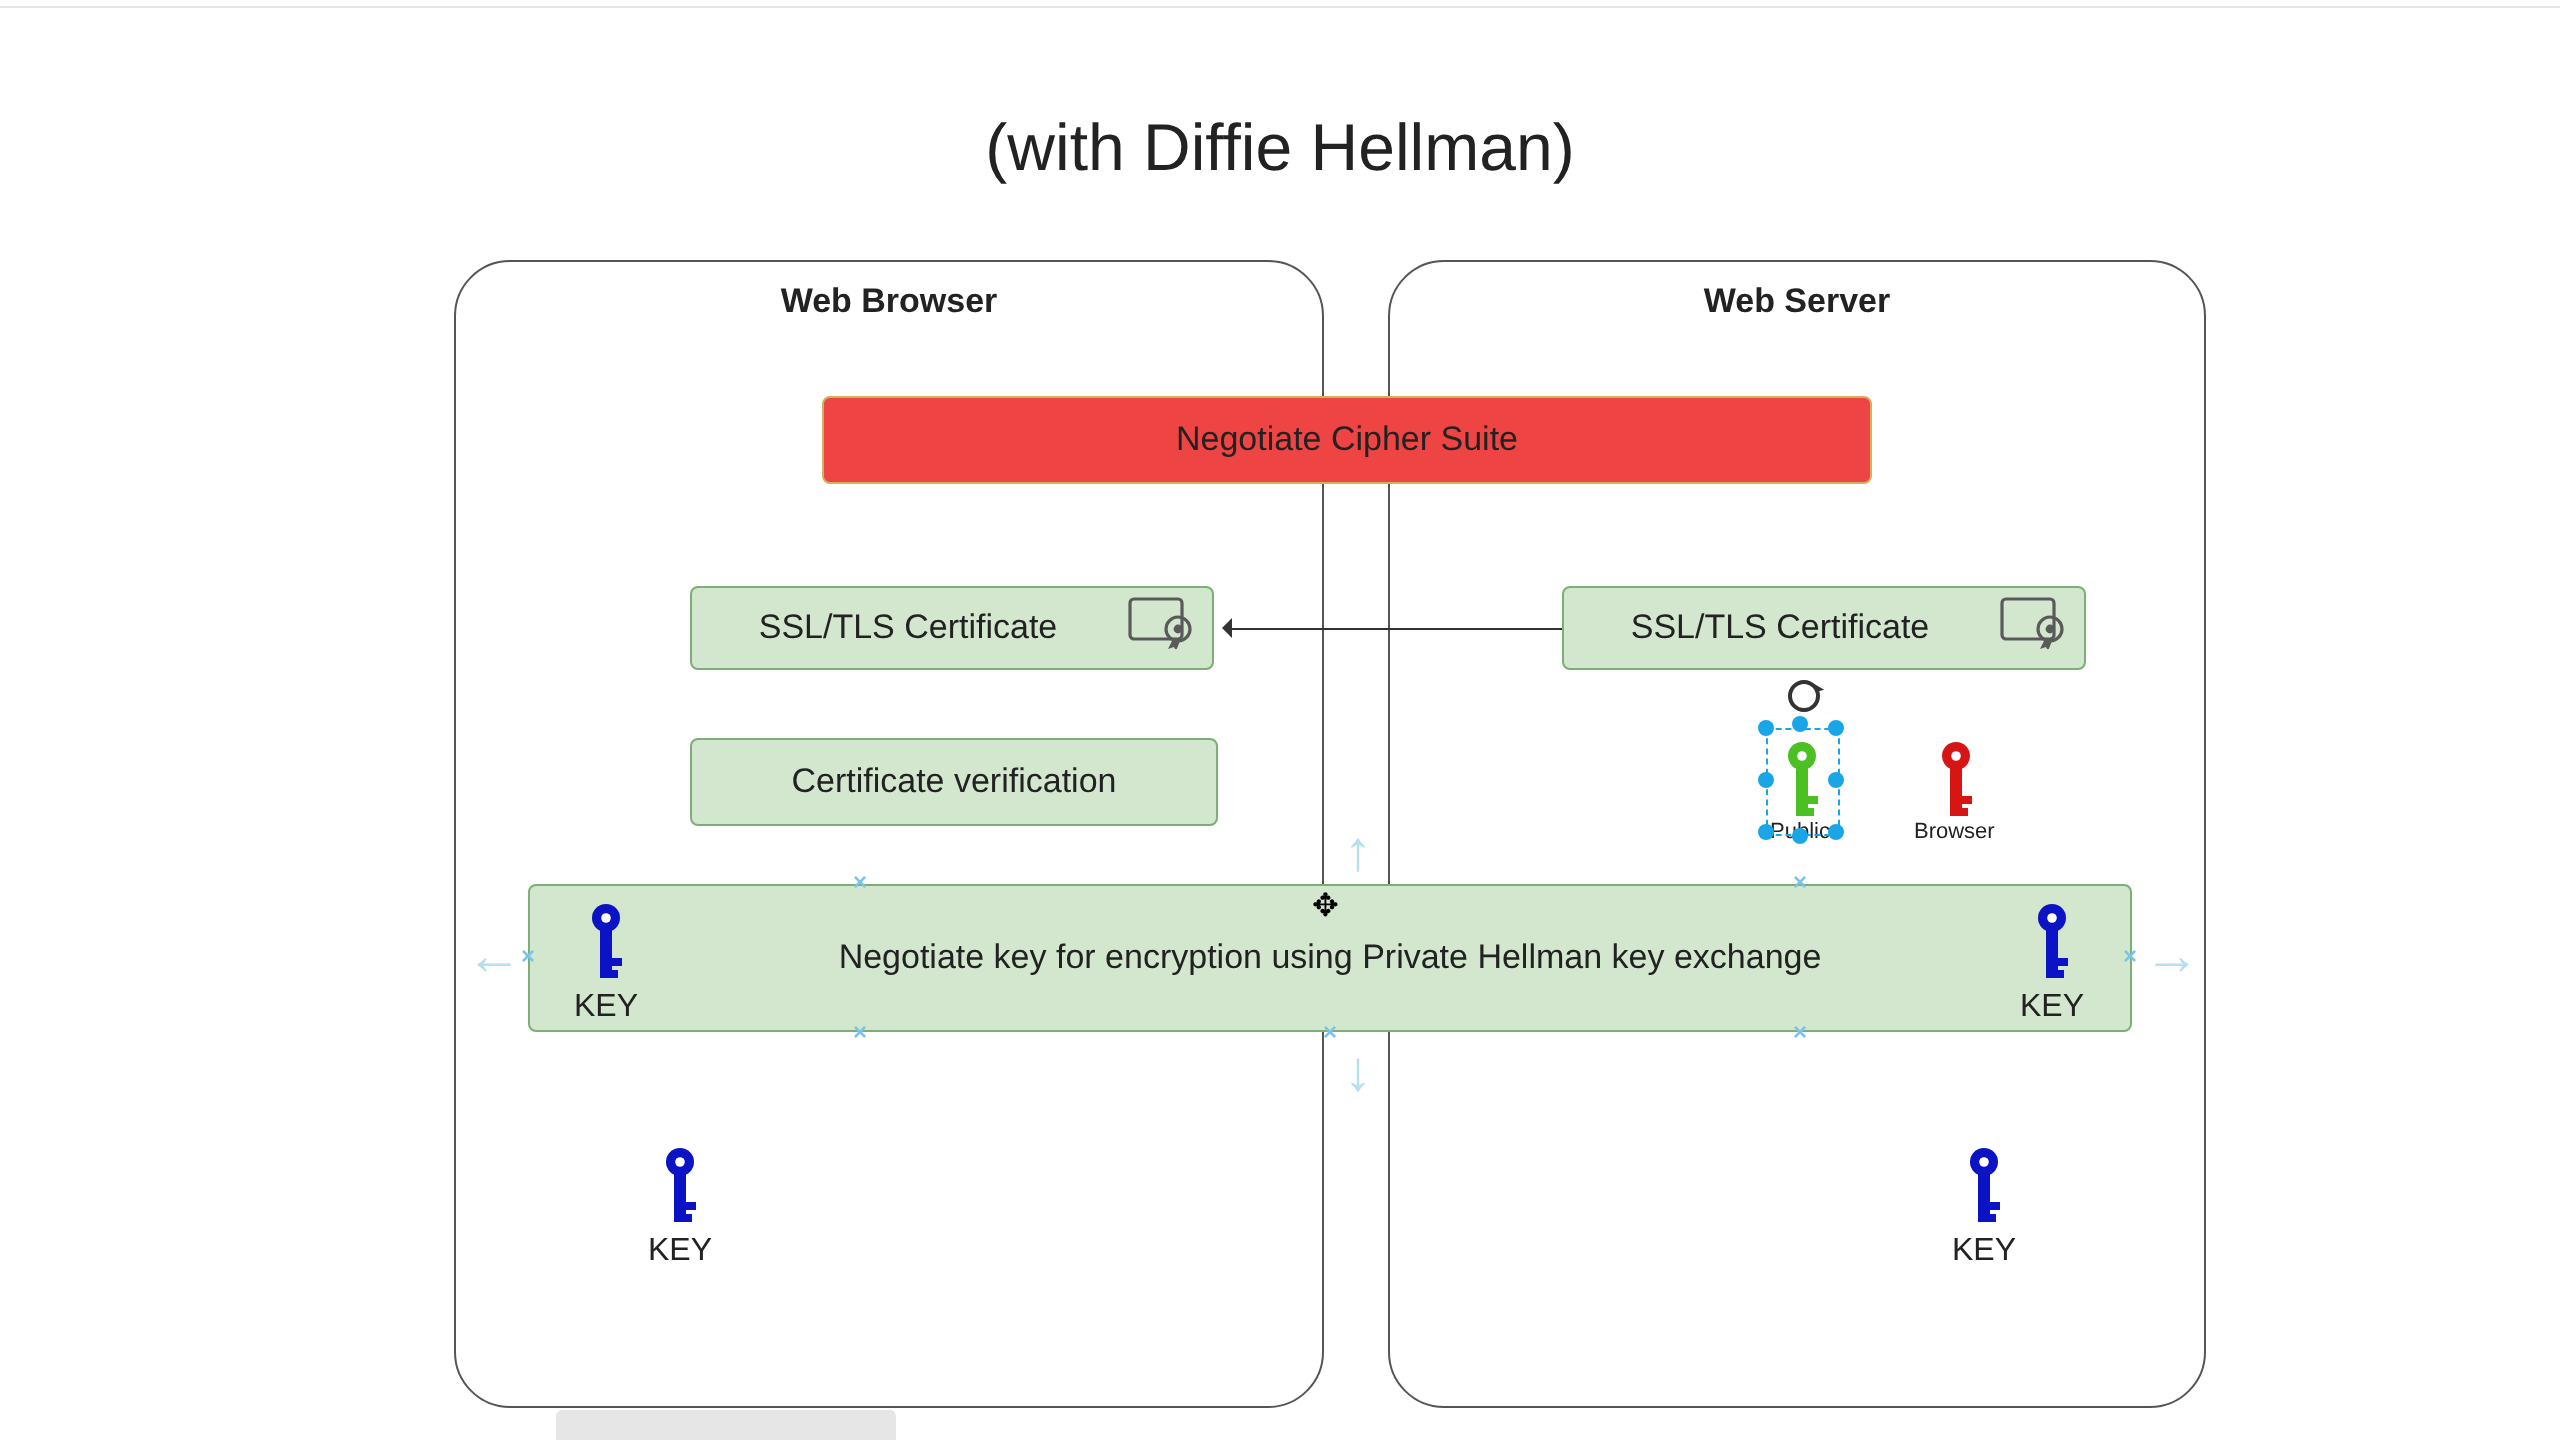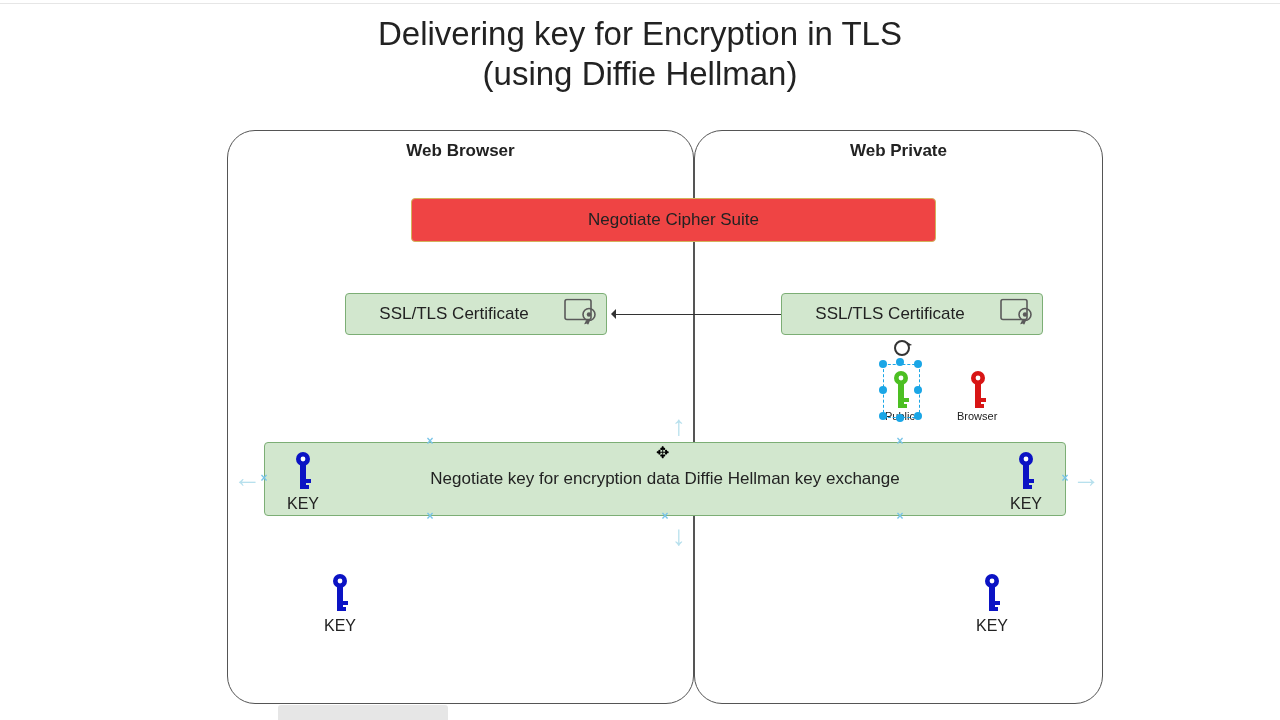--- a/index.html
+++ b/index.html
@@ -36,30 +36,30 @@
   
   .tb{position:absolute;left:278px;bottom:0;width:170px;height:15px;background:#e6e6e6;border-radius:3px 3px 0 0;}
 </style>
 </head>
 <body>
 
 <div class="stage">
   <div class="topline"></div>
 
   <div class="title">
-    <span>Delivering key for Encryption in TLS</span><br>
-    <span>(using Diffie Hellman)</span>
+    <br>
+    <span>(with Diffie Hellman)</span>
   </div>
 
-  <div class="pane" style="left:227px;top:130px;width:433px;height:572px;padding-left:32px;">
+  <div class="pane" style="left:227px;top:130px;width:433px;height:572px;">
     <div class="hdr">Web Browser</div>
   </div>
 
   <div class="pane" style="left:694px;top:130px;width:407px;height:572px;">
-    <div class="hdr">Web Private</div>
+    <div class="hdr">Web Server</div>
   </div>
 
   <div class="step yellow" style="left:411px;top:198px;width:523px;height:42px;">
     <span>Negotiate Cipher Suite</span>
   </div>
 
   <div class="step green" style="left:345px;top:293px;width:262px;height:42px;padding-right:44px;box-sizing:border-box;">
     <span>SSL/TLS Certificate</span>
     <span class="cert-ico">
       <svg width="34" height="26" viewBox="0 0 34 26">
@@ -78,20 +78,23 @@
           <circle cx="25" cy="16" r="6" fill="none" stroke="#5a5a5a" stroke-width="1.6"></circle>
           <circle cx="25" cy="16" r="2.2" fill="#5a5a5a"></circle>
           <path d="M22 22 l-2 4 3 -1 1 2 2-5" fill="#5a5a5a"></path>
         </svg>
     </span>
   </div>
 
   <div class="arrow-line" style="left:614px;top:314px;width:167px;"></div>
   <div class="arrow-head" style="left:606px;top:309px;"></div>
 
+  <div class="step green" style="left:345px;top:369px;width:262px;height:42px;">
+    <span>Certificate verification</span>
+  </div>
 
   <svg style="position:absolute;left:888px;top:369px;" width="26" height="44">
     <circle cx="13" cy="9" r="7" fill="#4cbf22"></circle>
       <circle cx="13" cy="9" r="2.4" fill="#fff"></circle>
     <rect x="10" y="15" width="6" height="24" fill="#4cbf22"></rect>
     <rect x="14" y="29" width="7" height="4" fill="#4cbf22"></rect>
       <rect x="14" y="35" width="5" height="4" fill="#4cbf22"></rect>
   </svg>
   <div class="kcap small" style="left:880px;top:410px;">Public</div>
   <svg style="position:absolute;left:965px;top:369px;" width="26" height="44">
@@ -108,21 +111,21 @@
   <div class="sel-dot" style="left:879px;top:360px;"></div>
   <div class="sel-dot" style="left:896px;top:358px;"></div>
   <div class="sel-dot" style="left:914px;top:360px;"></div>
   <div class="sel-dot" style="left:879px;top:386px;"></div>
   <div class="sel-dot" style="left:914px;top:386px;"></div>
   <div class="sel-dot" style="left:879px;top:412px;"></div>
   <div class="sel-dot" style="left:896px;top:414px;"></div>
   <div class="sel-dot" style="left:914px;top:412px;"></div>
 
   <div class="step green" style="left:264px;top:442px;width:800px;height:72px;">
-    <span>Negotiate key for encryption data Diffie Hellman key exchange</span>
+    <span>Negotiate key for encryption using Private Hellman key exchange</span>
   </div>
 
   <svg style="position:absolute;left:290px;top:450px;" width="26" height="44">
     <circle cx="13" cy="9" r="7" fill="#0b13c4"></circle>
       <circle cx="13" cy="9" r="2.4" fill="#fff"></circle>
     <rect x="10" y="15" width="6" height="24" fill="#0b13c4"></rect>
     <rect x="14" y="29" width="7" height="4" fill="#0b13c4"></rect>
       <rect x="14" y="35" width="5" height="4" fill="#0b13c4"></rect>
   </svg>
   <div class="kcap" style="left:283px;top:495px;">KEY</div>

